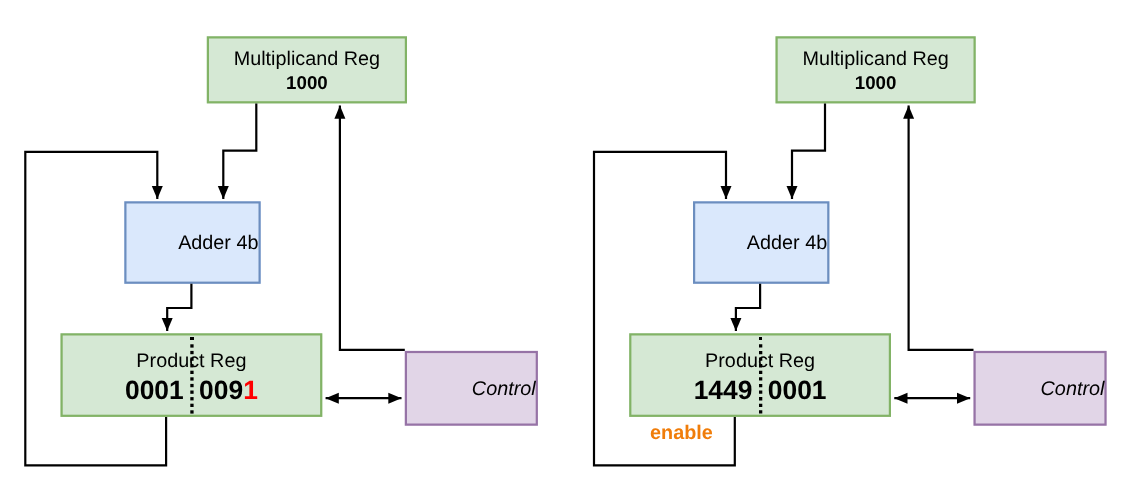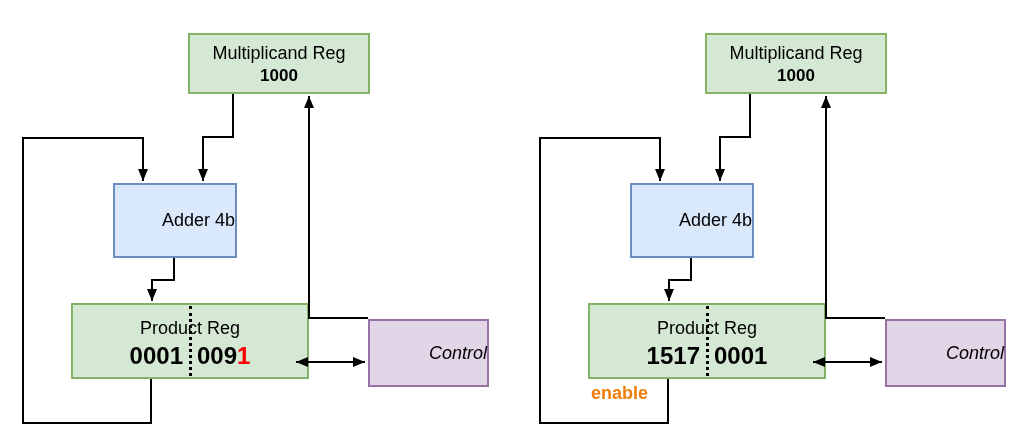--- a/index.html
+++ b/index.html
@@ -18,21 +18,21 @@
   }
   .diagram{position:absolute; top:0; width:516px; height:438px;}
   .diagram.d0{left:0;} .diagram.d1{left:517px;}
 
   .box{position:absolute; box-sizing:border-box; border:2px solid; text-align:center;}
   .box-multiplicand{left:188px; top:33px; width:182px; height:61px;
     background:var(--register-fill); border-color:var(--register-stroke);}
   .box-adder{left:113px; top:183px; width:124px; height:75px;
     background:var(--adder-fill); border-color:var(--adder-stroke);
     display:flex; align-items:center; justify-content:flex-end;}
-  .box-product{left:71px; top:303px; width:238px; height:76px;
+  .box-product{left:55px; top:303px; width:238px; height:76px;
     background:var(--register-fill); border-color:var(--register-stroke);}
   .box-control{left:368px; top:319px; width:121px; height:68px;
     background:var(--control-fill); border-color:var(--control-stroke);
     display:flex; align-items:center; justify-content:flex-end;font-style:italic;}
 
   .reg-label{position:absolute; left:0; right:0; line-height:20px;}
   .box-multiplicand .reg-label{top:8px;}
   .box-product .reg-label{top:13px;}
   .reg-value{position:absolute; left:0; right:0; font-weight:bold; line-height:19px;text-align:center;}
   .box-multiplicand .reg-value{top:31px; font-size:17px;}
@@ -93,21 +93,21 @@
       <div class="reg-label">Multiplicand Reg</div>
       <div class="reg-value">1000</div>
     </div>
     <div class="box box-adder">
       <span>Adder 4b</span>
     </div>
     <div class="box box-product">
       <div class="dotted-sep"></div>
       <div class="reg-label">Product Reg</div>
       <div class="reg-value">
-        <span>1517</span>
+        <span>1449</span>
         <span><span>0001</span><span class="hl"></span></span>
       </div>
     </div>
     <div class="box box-control">
       <span>Control</span>
     </div>
     <div class="enable-label">enable</div>
 
     <svg class="wires" width="516" height="438">
       <path d="M233 94 V137 H203 V181" marker-end="url(#ah)"></path>

